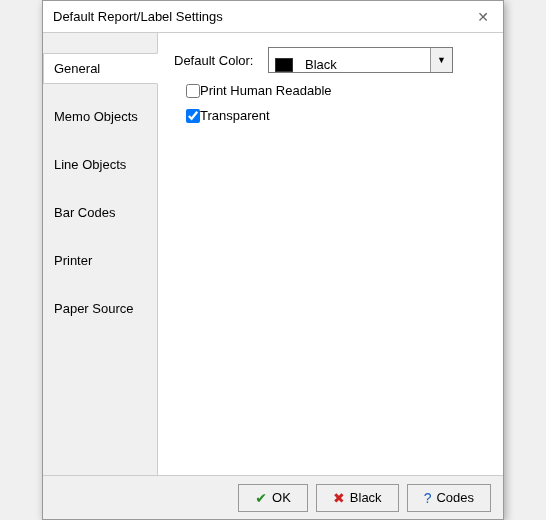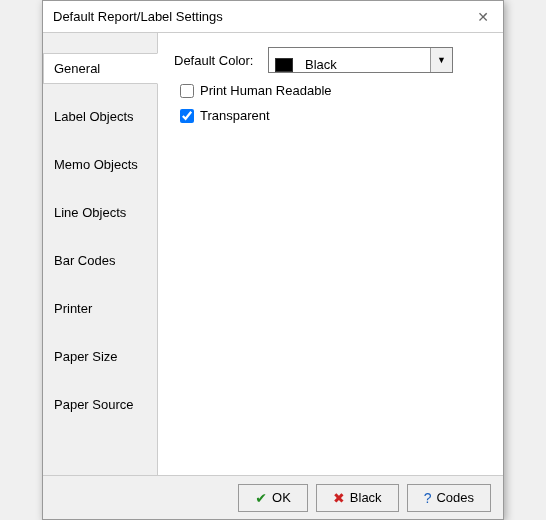--- a/index.html
+++ b/index.html
@@ -99,22 +99,21 @@
     .color-swatch {
       width: 18px;
       height: 14px;
       display: inline-block;
       margin-right: 6px;
       border: 1px solid #333;
     }
     .checkbox-row {
       display: flex;
       align-items: center;
-      gap: 6px;
-      margin-left: 6px;
+      margin-left: 12px;
     }
     .checkbox-row input[type="checkbox"] {
       width: 14px;
       height: 14px;
       cursor: pointer;
     }
     .checkbox-label {
       font-size: 13px;
     }
     .dialog-footer {
@@ -178,26 +177,24 @@
 
   <div class="title-bar">
     <span class="title-bar-text">Default Report/Label Settings</span>
     <button class="close-btn">✕</button>
   </div>
 
   <div class="dialog-body">
 
     <div class="sidebar">
       <div class="sidebar-item active">General</div>
-      <div class="sidebar-item">Label Objects</div>
       <div class="sidebar-item">Memo Objects</div>
       <div class="sidebar-item">Line Objects</div>
       <div class="sidebar-item">Bar Codes</div>
       <div class="sidebar-item">Printer</div>
-      <div class="sidebar-item">Paper Size</div>
       <div class="sidebar-item">Paper Source</div>
     </div>
 
     <div class="content-area">
 
       <div class="field-row">
         <span class="field-label">Default Color:</span>
         <div class="color-dropdown-wrapper">
           <div class="color-dropdown-inner">
             <span class="color-swatch" style="background:#000;"></span>

